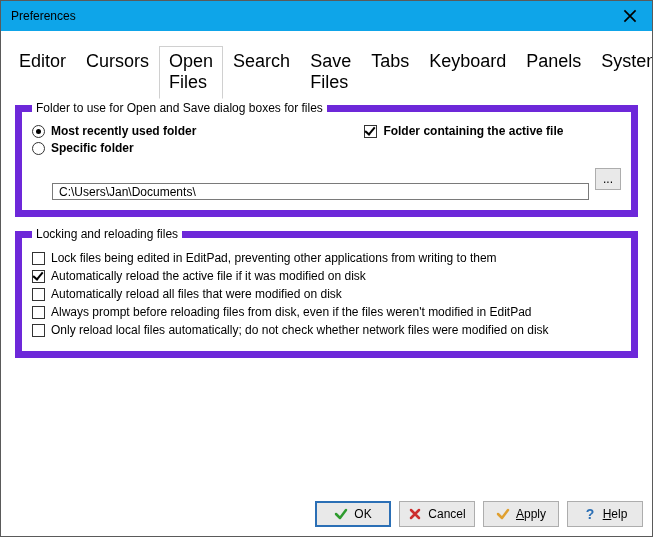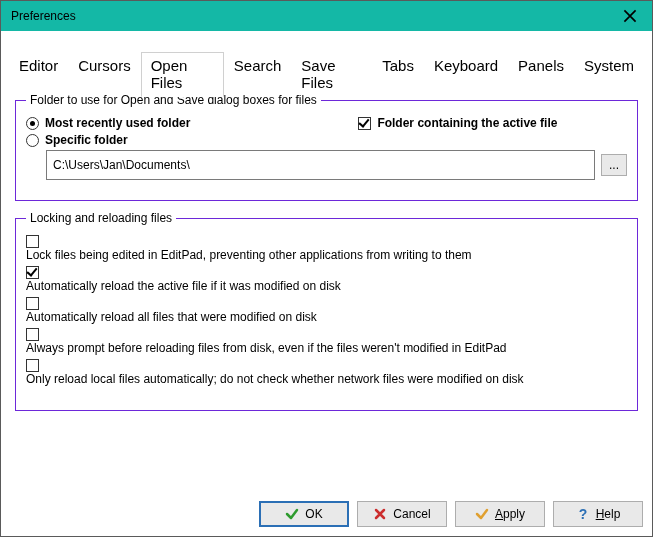--- a/index.html
+++ b/index.html
@@ -8,21 +8,21 @@
     font-family: "Segoe UI", Tahoma, sans-serif;
     font-size: 12px;
     background: #fff;
     color: #000;
     width: 653px;
     height: 537px;
     overflow: hidden;
     border: 1px solid #5a5a5a;
   }
   .titlebar {
-    background: #14b8a6;
+    background: #0ea5e9;
     height: 30px;
     display: flex;
     align-items: center;
     padding: 0 0 0 10px;
     color: #000;
   }
   .titlebar-title { flex: 1; font-size: 12px; }
   .titlebar-close {
     width: 45px;
     height: 30px;
@@ -39,36 +39,36 @@
     border-bottom: 1px solid #d0d0d0;
     position: relative;
   }
   .tab {
     padding: 4px 9px 5px 9px;
     border: 1px solid transparent;
     border-bottom: none;
     background: #fff;
     cursor: default;
     position: relative;
-    top: 15px;
-    font-size: 15px;
+    top: 9px;
+    font-size: 18px;
   }
   .tab.active {
     border-color: #d0d0d0;
     border-bottom: 1px solid #fff;
     background: #fff;
     z-index: 2;
   }
   .tabpanel {
     padding: 10px 6px 6px 6px;
   }
   fieldset {
-    border: 1px solid #6d28d9;
+    border: 7px solid #6d28d9;
     margin: 0 0 10px 0;
-    padding: 6px 10px 20px 10px;
+    padding: 6px 10px 10px 10px;
     position: relative;
   }
   legend {
     padding: 0 4px;
     font-size: 12px;
   }
   .radio-row { display: flex; align-items: center; margin: 3px 0; font-weight: bold; }
   .radio-row .right-check { margin-left: 168px; display:flex; align-items:center;}
   .radio, .check {
     width: 13px; height: 13px;
@@ -98,42 +98,43 @@
     transform: rotate(40deg);
   }
   label { cursor: default; }
   .path-row { display:flex; align-items:center; margin: 3px 0 0 20px; gap:6px;}
   .path-input {
     flex: 1;
     border: 1px solid #7a7a7a;
     padding: 3px 6px;
     font-size: 12px;
     font-family: inherit;
-    height: 30px;
-    background: #fff;
+    height: 17px;
+    background: #fff;
+    margin-top: 25px;
   }
   .browse-btn {
     width: 26px; height: 22px;
     border: 1px solid #adadad;
     background: #e9e9e9;
     font-size: 12px;
     line-height: 1;
     text-align: center;
     display:flex; align-items:center; justify-content:center;
   }
-  .check-line { display:flex; align-items:flex-start; margin: 4px 0; flex-direction: column; }
+  .check-line { display:flex; align-items:center; margin: 4px 0; }
   .button-bar {
     position: absolute;
     bottom: 10px;
     right: 10px;
     display: flex;
     gap: 8px;
   }
   .btn {
-    width: 90px;
+    width: 76px;
     height: 26px;
     border: 1px solid #adadad;
     background: #e9e9e9;
     display: flex;
     align-items: center;
     justify-content: center;
     gap: 6px;
     font-size: 12px;
     font-family: inherit;
   }

